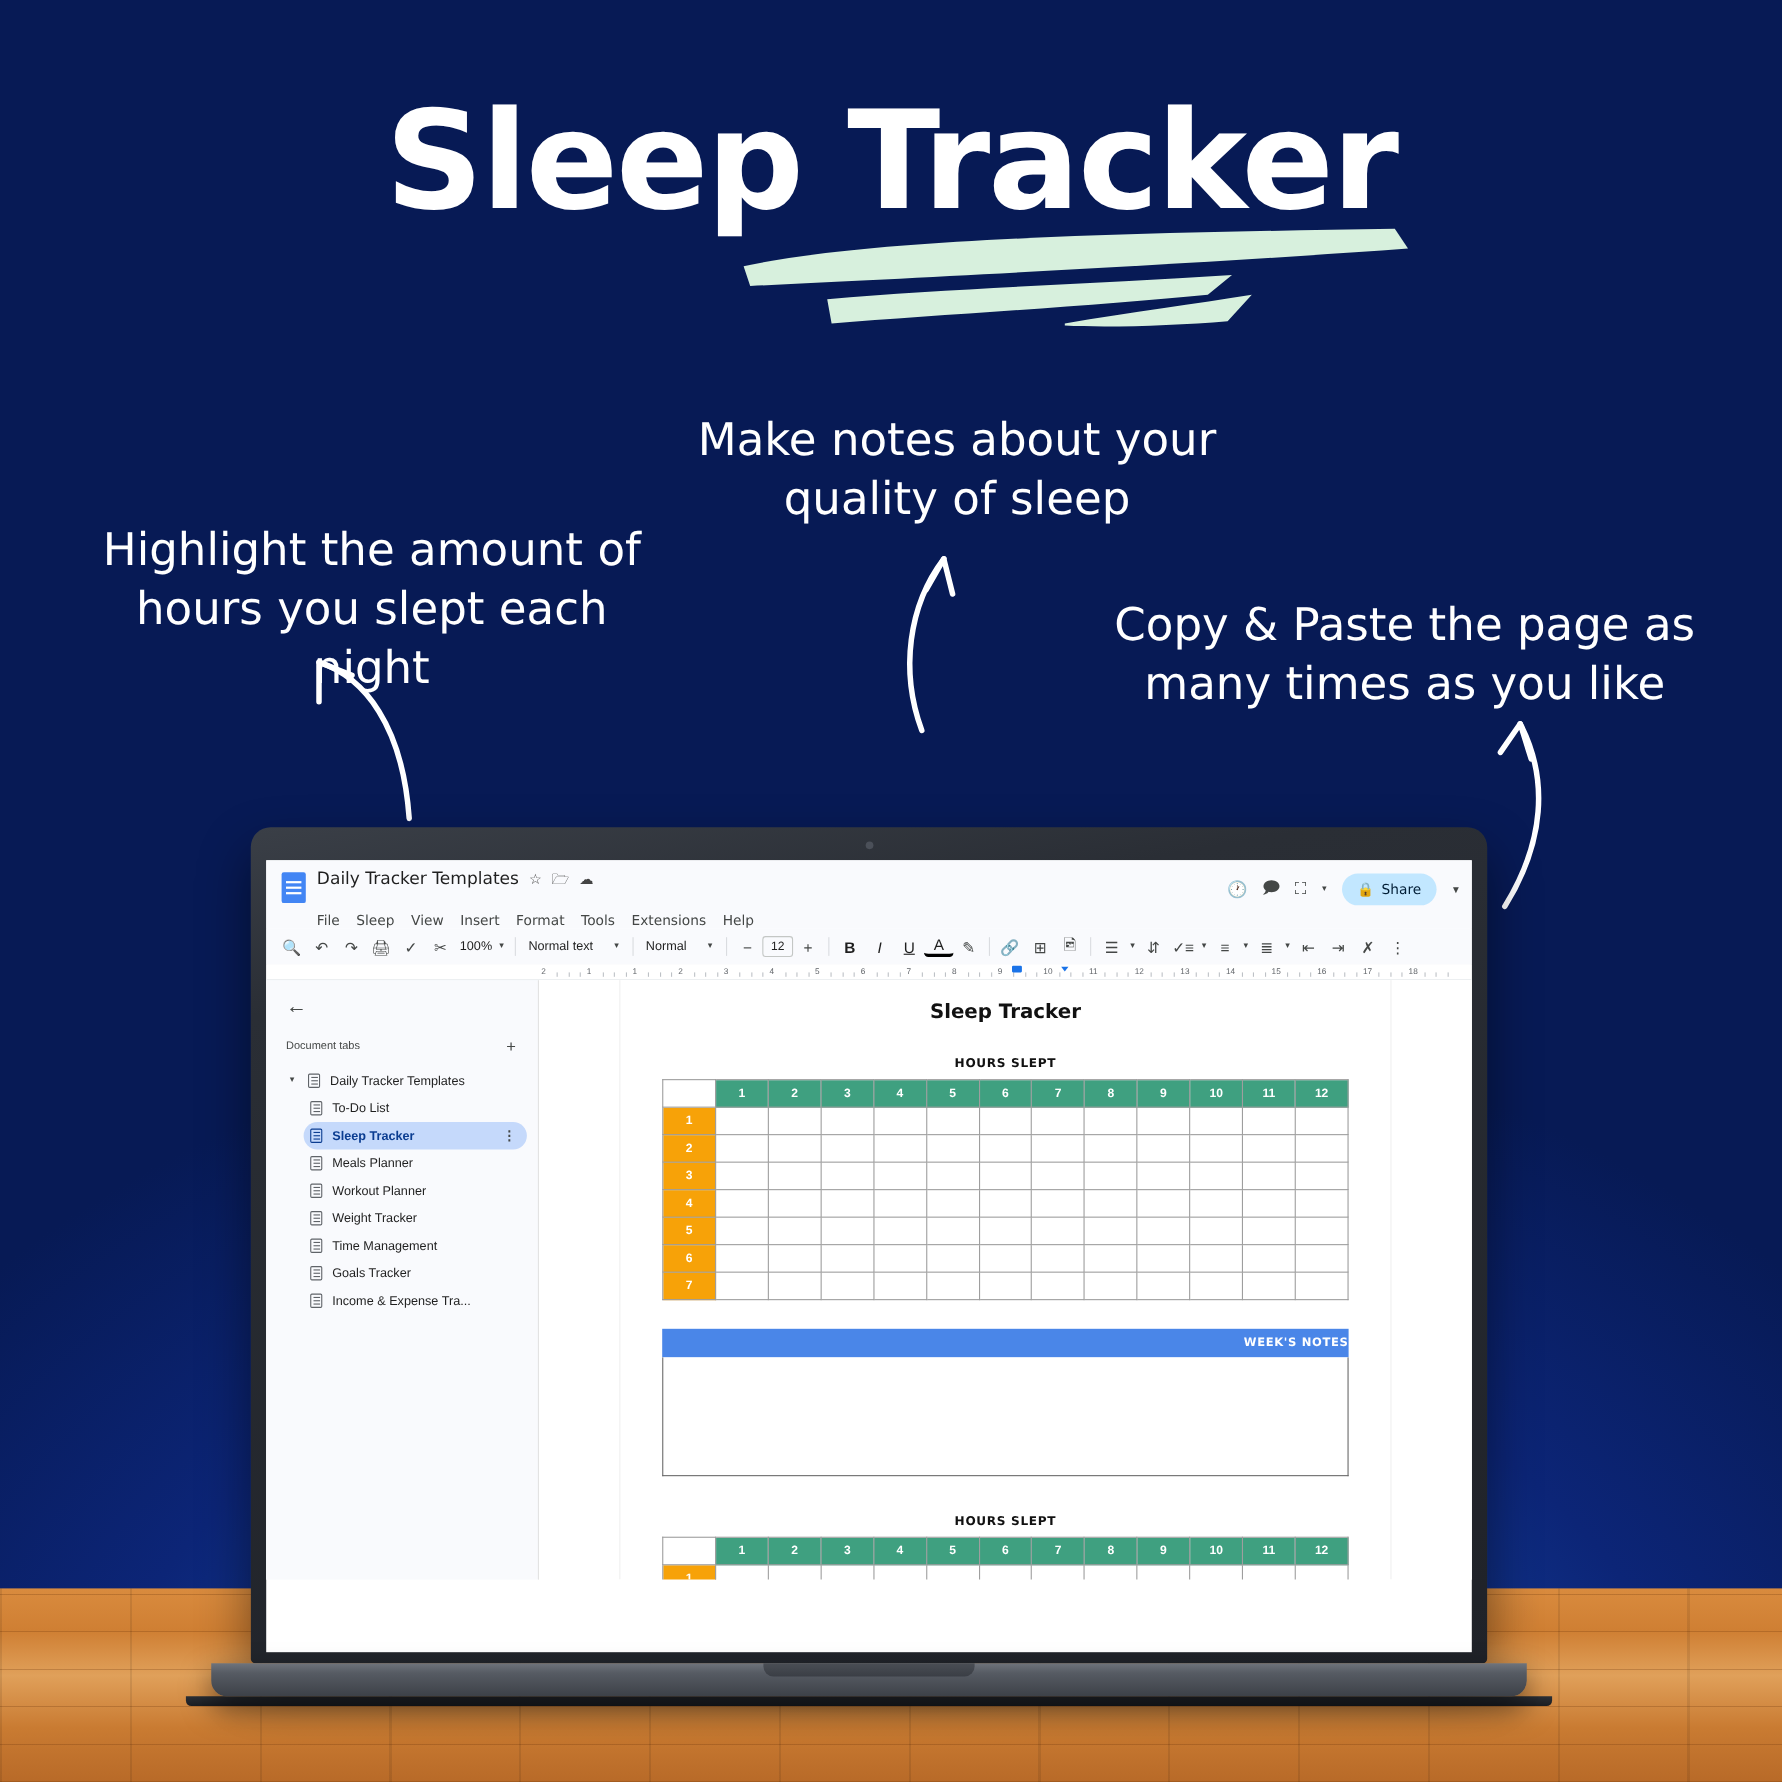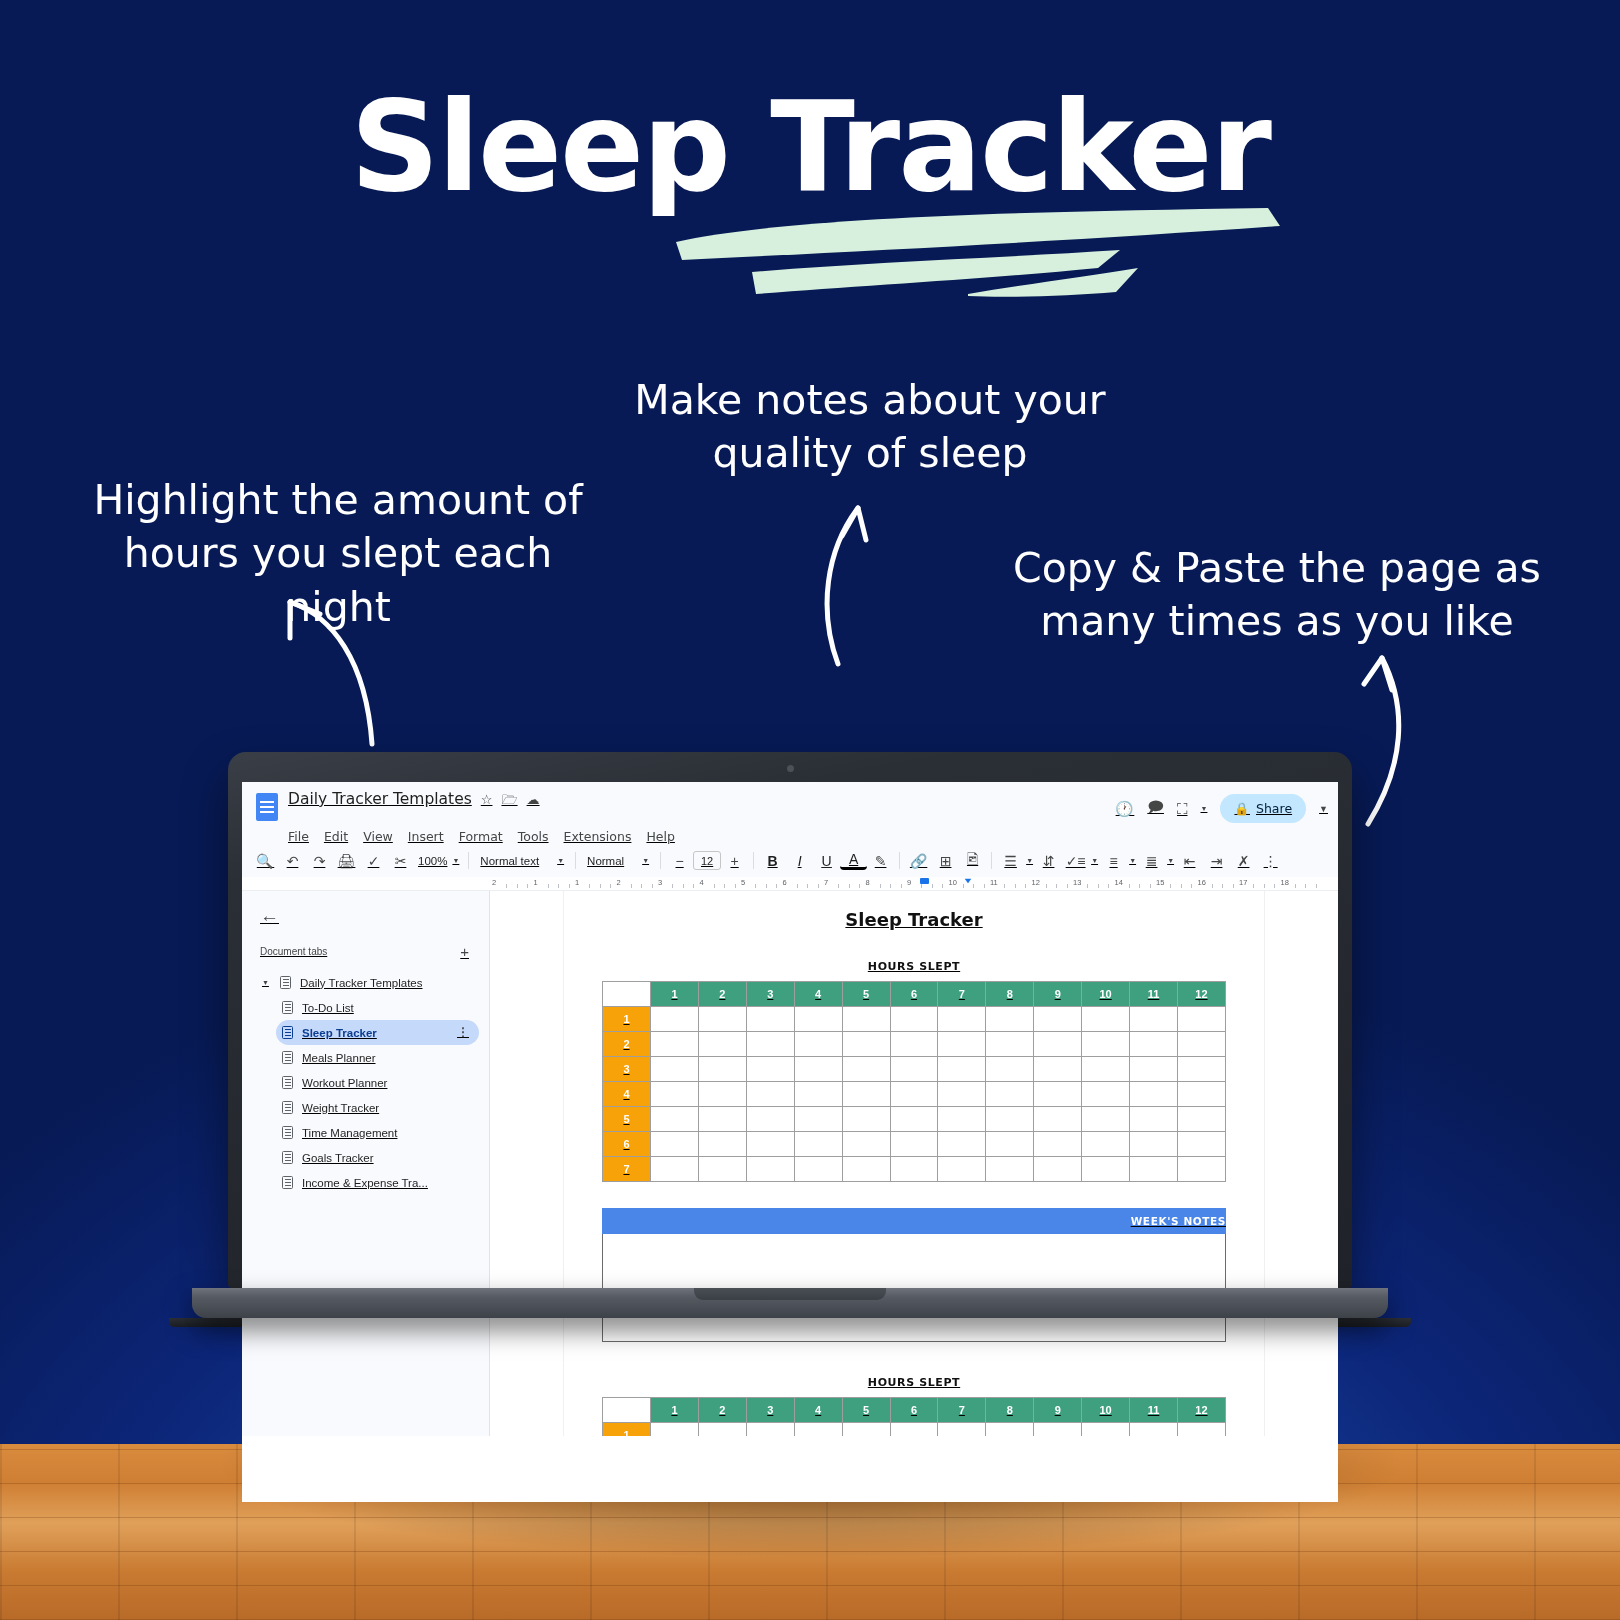--- a/index.html
+++ b/index.html
@@ -50,27 +50,26 @@
   #callout-right{ left:1012px; top:542px; width:530px; text-align:center; }
 
   .arrow-svg{ position:absolute; }
   #arrow-left{ left:268px; top:594px; }
   #arrow-center{ left:812px; top:500px; }
   #arrow-right{ left:1348px; top:650px; }
 
   
   #laptop{ position:absolute; left:228px; top:752px; width:1124px; }
   #laptop-lid{
-    width:1124px; height:536px;
+    width:1124px; height:760px;
     background:linear-gradient(170deg,#3a3f47 0%, #2a2e35 18%, #1f2228 100%);
     border-radius:18px 18px 4px 4px;
     padding:30px 14px 10px 14px;
     box-shadow:0 22px 46px rgba(0,0,0,.45);
     position:relative;
-    text-decoration:underline;
   }
   #webcam{
     position:absolute; left:50%; top:13px; width:7px; height:7px; margin-left:-3.5px;
     background:#4b5059; border-radius:50%;
   }
   #screen{
     width:1096px; height:720px; background:#ffffff; overflow:hidden;
     position:relative;
   }
   #laptop-base{
@@ -252,21 +251,21 @@
         <div class="doc-icon"></div>
         <div class="doc-title-wrap">
           <div class="doc-title-row">
             <span class="doc-title">Daily Tracker Templates</span>
             <span class="title-icon">☆</span>
             <span class="title-icon">🗁</span>
             <span class="title-icon">☁</span>
           </div>
           <div class="menu-row">
             <span class="menu-item">File</span>
-            <span class="menu-item">Edit</span>
+            <span class="menu-item">Sleep</span>
             <span class="menu-item">View</span>
             <span class="menu-item">Insert</span>
             <span class="menu-item">Format</span>
             <span class="menu-item">Tools</span>
             <span class="menu-item">Extensions</span>
             <span class="menu-item">Help</span>
           </div>
         </div>
         <div class="header-right">
           <span class="hr-icon">🕐</span>

